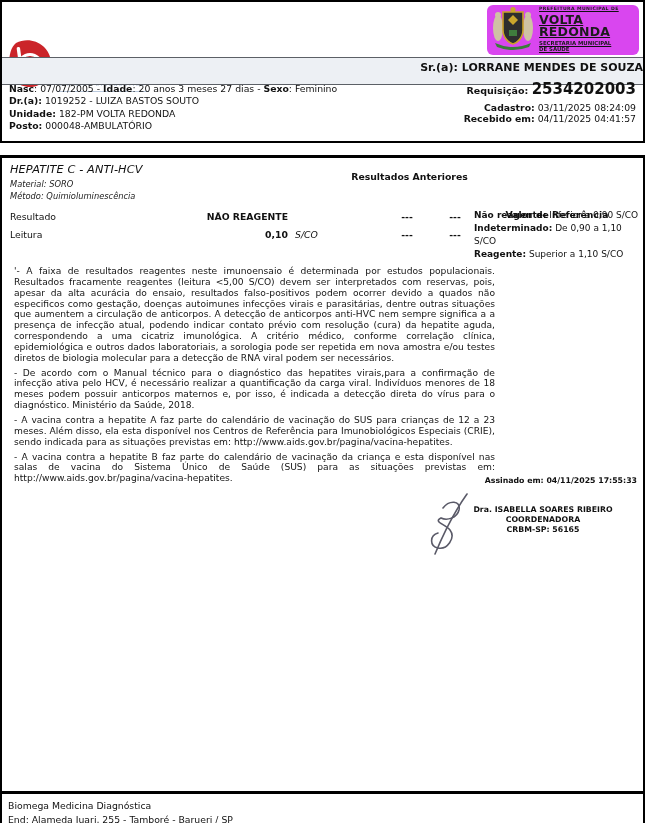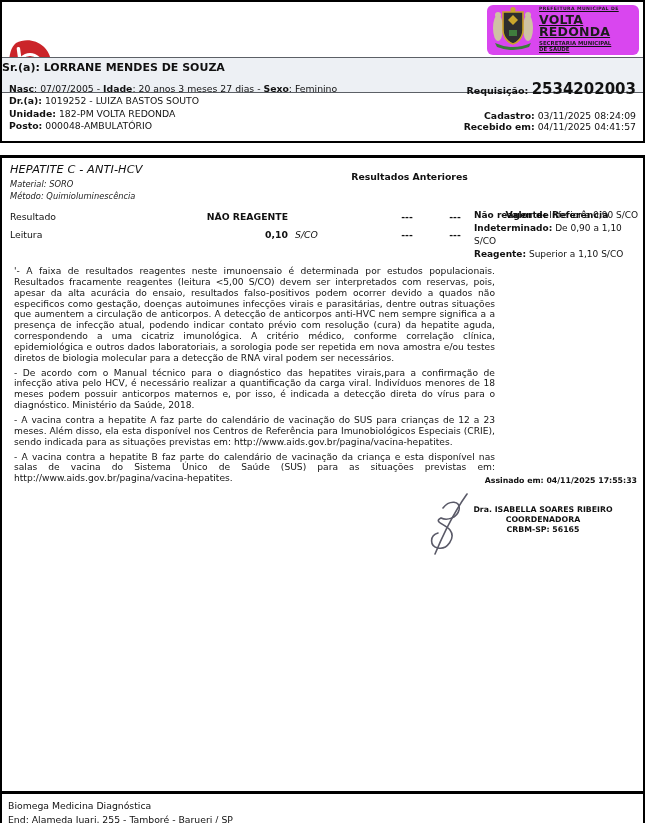--- a/index.html
+++ b/index.html
@@ -32,28 +32,28 @@
     display:flex; align-items:center; padding:2px 4px;text-decoration:underline;
   }
   .seal-text { margin-left:4px; line-height:1; color:#1c1c1c; }
   .seal-l1 { font-size:4.6px; font-weight:bold; letter-spacing:0.4px; margin-bottom:2px; }
   .seal-l2 { font-size:12.5px; font-weight:bold; letter-spacing:0.2px; }
   .seal-l3 { font-size:12.5px; font-weight:bold; letter-spacing:0.2px; }
   .seal-l4 { font-size:5.4px; font-weight:bold; margin-top:2px; }
   .seal-l5 { font-size:5.4px; font-weight:bold; margin-top:1px; }
 
   .name-bar {
-    position:absolute; top:55px; left:0; width:100%; height:36px;
+    position:absolute; top:55px; left:0; width:100%; height:28px;
     background:#edf0f4; border-top:1px solid #5c6066; border-bottom:1px solid #5c6066;
-    font-size:11px; font-weight:bold; line-height:19px; 
+    font-size:11px; font-weight:bold; line-height:19px; padding-left:7px;text-align:right;
   }
 
   .patient-info { position:absolute; top:81px; left:7px; font-size:9.3px; line-height:12.3px; }
   .req-info { position:absolute; top:78px; right:7px; text-align:right; font-size:9.3px; }
-  .req-line { margin-bottom:12px; }
+  .req-line { margin-bottom:4px; }
   .req-label { font-weight:bold; font-size:9.5px; }
   .req-number { font-weight:bold; font-size:15px; letter-spacing:0; }
   .req-row { margin-top:0; }
   b.lbl { font-weight:bold; }
 
   
   .results-box {
     position:absolute; top:155px; left:0; width:645px; height:668px;
     border:2px solid #000; border-top-width:3px; border-bottom:none; background:#fff;
   }

